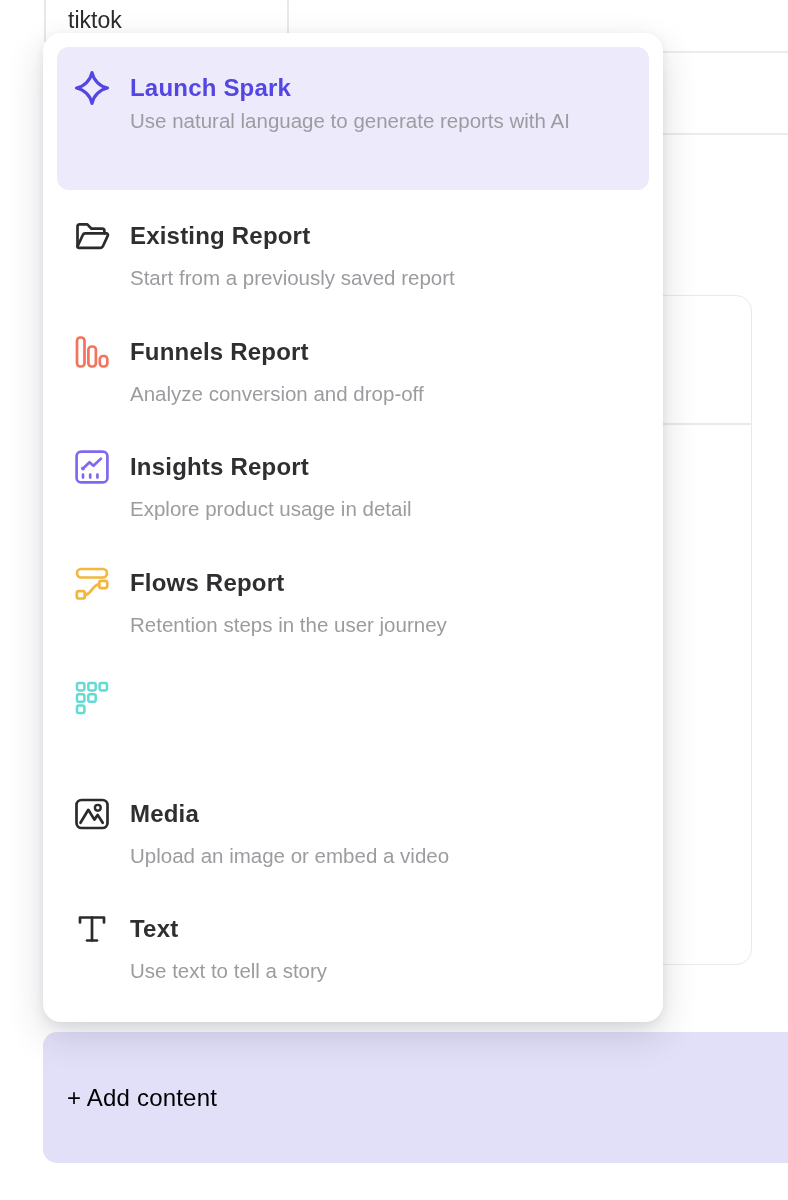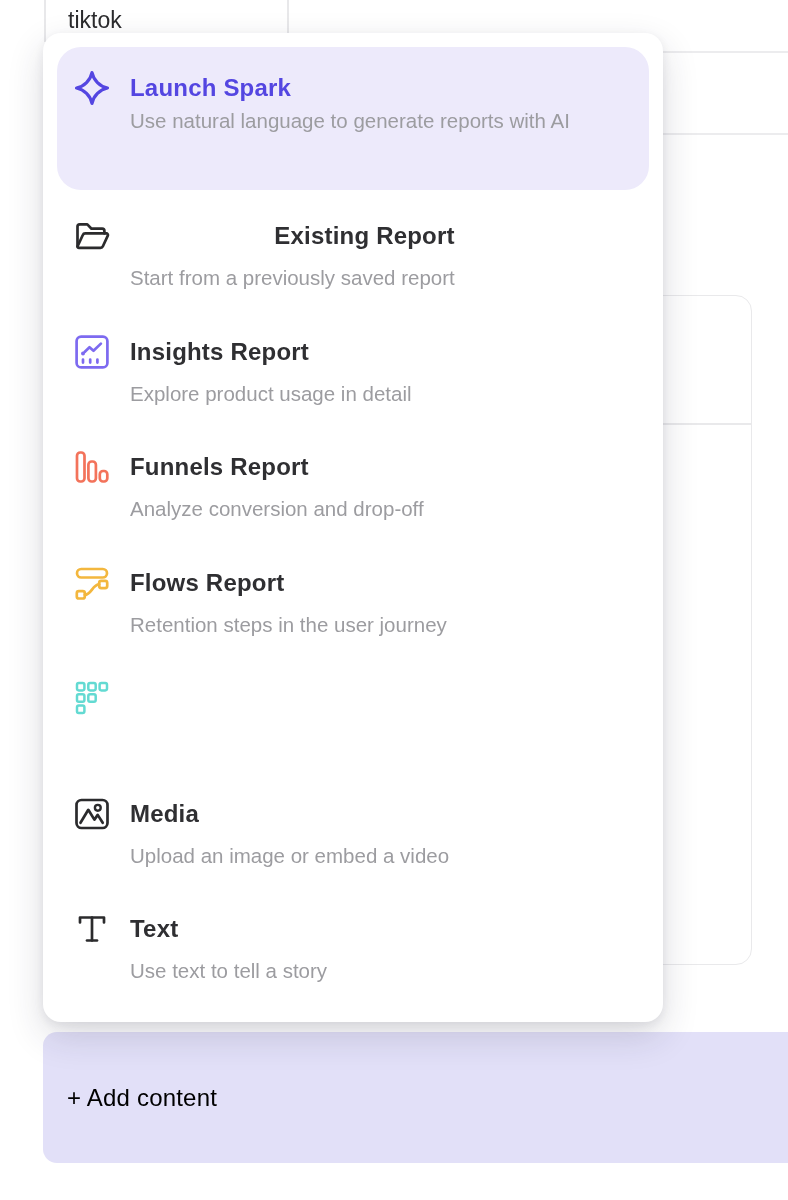--- a/index.html
+++ b/index.html
@@ -35,32 +35,32 @@
     box-shadow:0 14px 36px rgba(35,35,60,0.16), 0 3px 10px rgba(35,35,60,0.08);
   }
   .item-title{display:block;font-size:24px;line-height:32px;font-weight:600;color:#2f2f32;letter-spacing:0.2px;}
   .item-desc{display:block;font-size:20.5px;color:#9c9ca0;font-weight:400;}
   .icon-box{width:40px;height:40px;flex:none;}
   .icon-box svg{width:40px;height:40px;display:block;}
   .texts{margin-left:18px;display:block;}
 
   
   .spark-item{
-    margin:14px 14px 0 14px;height:143px;background:#edeafb;border-radius:24px;
+    margin:14px 14px 0 14px;height:143px;background:#edeafb;border-radius:12px;
     display:flex;padding:0 20px 0 15px;box-sizing:border-box;cursor:pointer;
   }
   .spark-item .icon-box{margin-top:21px;}
   .spark-item .item-title{margin-top:25px;color:#5446e1;}
   .spark-item .item-desc{margin-top:0;line-height:33px;max-width:445px;}
 
   
   .menu-item{
     height:115.5px;display:flex;padding:0 24px 0 29px;box-sizing:border-box;cursor:pointer;
   }
-  .menu-item.first{margin-top:8px;text-align:right;}
+  .menu-item.first{margin-top:8px;}
   .menu-item .icon-box{margin-top:18px;}
   .menu-item .item-title{margin-top:22px;}
   .menu-item .item-desc{margin-top:11px;line-height:30px;}
 
   
   .c-indigo{color:#5446e1;}
   .c-dark{color:#2b2b2d;}
   .c-purple{color:#7d6af0;}
   .c-coral{color:#f3735b;}
   .c-amber{color:#f3b73e;}
@@ -108,45 +108,45 @@
         <path d="M5.5 30.5 l5.3 -11.5 a2.6 2.6 0 0 1 2.4 -1.6 h21.1 a1.6 1.6 0 0 1 1.5 2.3 l-4.9 10.6 a2.6 2.6 0 0 1 -2.4 1.6 H6.9 a1.4 1.4 0 0 1 -1.4 -1.4 Z"></path>
       </svg>
     </span>
     <span class="texts">
       <span class="item-title">Existing Report</span>
       <span class="item-desc">Start from a previously saved report</span>
     </span>
   </div>
 
   <div class="menu-item">
-    <span class="icon-box c-purple">
-      <svg viewBox="0 0 40 40" fill="none" stroke="currentColor" stroke-width="2.7" stroke-linecap="round" stroke-linejoin="round">
-        <rect x="4.6" y="4.6" width="30.8" height="30.8" rx="4.5"></rect>
-        <circle cx="11" cy="21.5" r="2" fill="currentColor" stroke="none"></circle>
-        <path d="M12.6 20 l4.9 -4.8 4 3.6 7.4 -7.2"></path>
-        <path d="M11 27.6 v3 M18.2 27.6 v3 M25.4 27.6 v3"></path>
-      </svg>
-    </span>
-    <span class="texts">
-      <span class="item-title">Insights Report</span>
-      <span class="item-desc">Explore product usage in detail</span>
-    </span>
-  </div>
-
-  <div class="menu-item">
     <span class="icon-box c-coral">
       <svg viewBox="0 0 40 40" fill="none" stroke="currentColor" stroke-width="2.7" stroke-linejoin="round">
         <rect x="5" y="5.5" width="7.5" height="29" rx="3.2"></rect>
         <rect x="16.4" y="14.5" width="7.5" height="20" rx="3.2"></rect>
         <rect x="27.8" y="24" width="7.5" height="10.5" rx="3.2"></rect>
       </svg>
     </span>
     <span class="texts">
       <span class="item-title">Funnels Report</span>
       <span class="item-desc">Analyze conversion and drop-off</span>
+    </span>
+  </div>
+
+  <div class="menu-item">
+    <span class="icon-box c-purple">
+      <svg viewBox="0 0 40 40" fill="none" stroke="currentColor" stroke-width="2.7" stroke-linecap="round" stroke-linejoin="round">
+        <rect x="4.6" y="4.6" width="30.8" height="30.8" rx="4.5"></rect>
+        <circle cx="11" cy="21.5" r="2" fill="currentColor" stroke="none"></circle>
+        <path d="M12.6 20 l4.9 -4.8 4 3.6 7.4 -7.2"></path>
+        <path d="M11 27.6 v3 M18.2 27.6 v3 M25.4 27.6 v3"></path>
+      </svg>
+    </span>
+    <span class="texts">
+      <span class="item-title">Insights Report</span>
+      <span class="item-desc">Explore product usage in detail</span>
     </span>
   </div>
 
   <div class="menu-item">
     <span class="icon-box c-amber">
       <svg viewBox="0 0 40 40" fill="none" stroke="currentColor" stroke-width="2.7" stroke-linecap="round" stroke-linejoin="round">
         <rect x="5" y="6" width="30" height="8.5" rx="4.2"></rect>
         <rect x="4.8" y="28.2" width="8" height="7.3" rx="2"></rect>
         <rect x="27.2" y="17.8" width="8" height="7.3" rx="2"></rect>
         <path d="M12.8 31.8 C19.5 31.8 20.5 21.4 27.2 21.4"></path>

